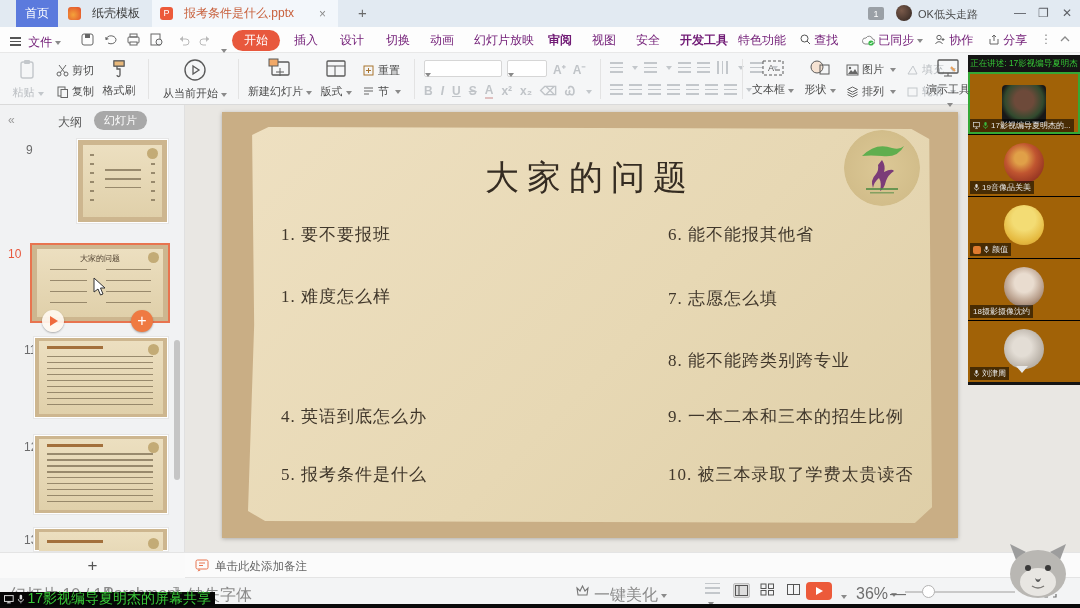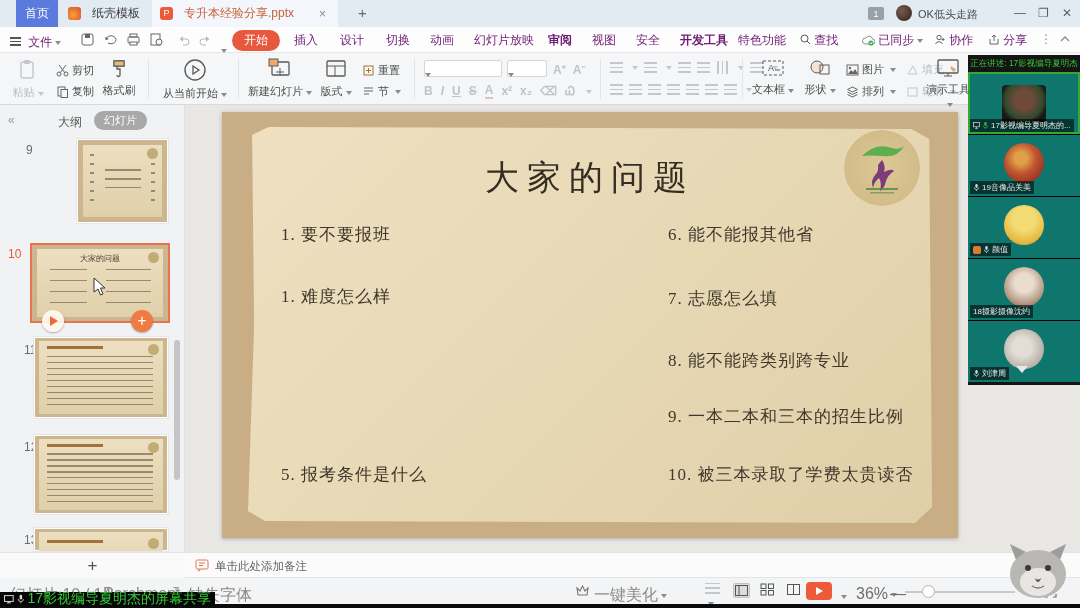--- a/index.html
+++ b/index.html
@@ -82,21 +82,21 @@
   .viewicn { position:absolute; top:5px; width:17px; height:15px; }
   .playbtn { position:absolute; left:806px; top:4px; width:26px; height:18px; background:#ec5a3a; border-radius:4px;
              display:flex; align-items:center; justify-content:center; }
   .ztrack { position:absolute; left:905px; top:13px; width:110px; height:2px; background:#c9c9c9; }
   .zknob  { position:absolute; left:922px; top:7px; width:13px; height:13px; border-radius:50%; background:#fff; border:1px solid #b3b3b3; }
 
   
   .vpanel { left:968px; top:55px; width:112px; height:330px; background:#141414; }
   .vhead { height:17px; display:flex; align-items:center; justify-content:center;
            font-size:8.5px; color:#35c435; white-space:nowrap; overflow:hidden; }
-  .vtile { position:relative; width:112px; height:62px; background:#0f766e; border-top:1px solid #000; overflow:hidden; }
+  .vtile { position:relative; width:112px; height:62px; background:#a16207; border-top:1px solid #000; overflow:hidden; }
   .vtile-active { outline:2px solid #35a835; outline-offset:-2px; }
   .vavatar { position:absolute; left:36px; top:8px; width:40px; height:40px; border-radius:50%; }
   .vlabel { position:absolute; left:2px; bottom:2px; max-width:106px; display:flex; align-items:center; gap:2px;
             background:rgba(0,0,0,.55); color:#e8e8e8; font-size:8px; padding:1px 3px; white-space:nowrap; overflow:hidden; }
   .mic-g { width:7px; height:9px; flex:0 0 auto; }
 
   
   .share-overlay { left:0; top:592px; width:215px; height:14px; background:#060606; display:flex;
                    align-items:center; gap:3px; padding:0 4px; z-index:30; }
   .share-text { color:#38c838; font-size:14px; white-space:nowrap; }
@@ -111,21 +111,21 @@
 <div class="app">
 
   <div class="abs titlebar">
     <div class="abs tab-home">首页</div>
     <div class="abs tab-doc" style="left:60px;">
       <span class="sq-icon" style="background:radial-gradient(circle at 40% 60%, #f4a33a, #e0492a);"></span>
       <span>纸壳模板</span>
     </div>
     <div class="abs tab-doc tab-active" style="left:152px; width:186px;">
       <span class="sq-icon" style="background:#ec5a3a; color:#fff; font-size:9px; text-align:center; line-height:13px;">P</span>
-      <span>专升本经验分享.pptx</span>
+      <span>报考条件是什么.pptx</span>
       <span class="close-x">×</span>
     </div>
     <div class="abs" style="left:358px; top:4px; font-size:15px; color:#6a6a6a;">+</div>
     <div class="abs badge1">1</div>
     <div class="abs avatar"></div>
     <div class="abs username">OK低头走路</div>
     <div class="abs winctl" style="left:1014px;">—</div>
     <div class="abs winctl" style="left:1038px;">❐</div>
     <div class="abs winctl" style="left:1062px;">✕</div>
   </div>
@@ -448,20 +448,21 @@
 
     <div class="abs scrollbar"></div>
   </div>
 
   <div class="abs canvas">
     <div class="slide">
       <div class="paper">
         <div class="slide-title">大家的问题</div>
         <div class="qitem" style="left:33px; top:96px;">1. 要不要报班</div>
         <div class="qitem" style="left:33px; top:158px;">1. 难度怎么样</div>
+        <div class="qitem" style="left:33px; top:278px;">4. 英语到底怎么办</div>
         <div class="qitem" style="left:33px; top:336px;">5. 报考条件是什么</div>
         <div class="qitem" style="left:420px; top:96px;">6. 能不能报其他省</div>
         <div class="qitem" style="left:420px; top:160px;">7. 志愿怎么填</div>
         <div class="qitem" style="left:420px; top:222px;">8. 能不能跨类别跨专业</div>
         <div class="qitem" style="left:420px; top:278px;">9. 一本二本和三本的招生比例</div>
         <div class="qitem" style="left:420px; top:336px;">10. 被三本录取了学费太贵读否</div>
       </div>
       <div class="slide-logo">
         <svg width="76" height="76" viewBox="0 0 76 76">
           <path d="M18 26 q14-14 30-8 q8 2 12-2 q-6 12-22 10 q-12-1-20 0z" fill="#5fae4e"></path>

